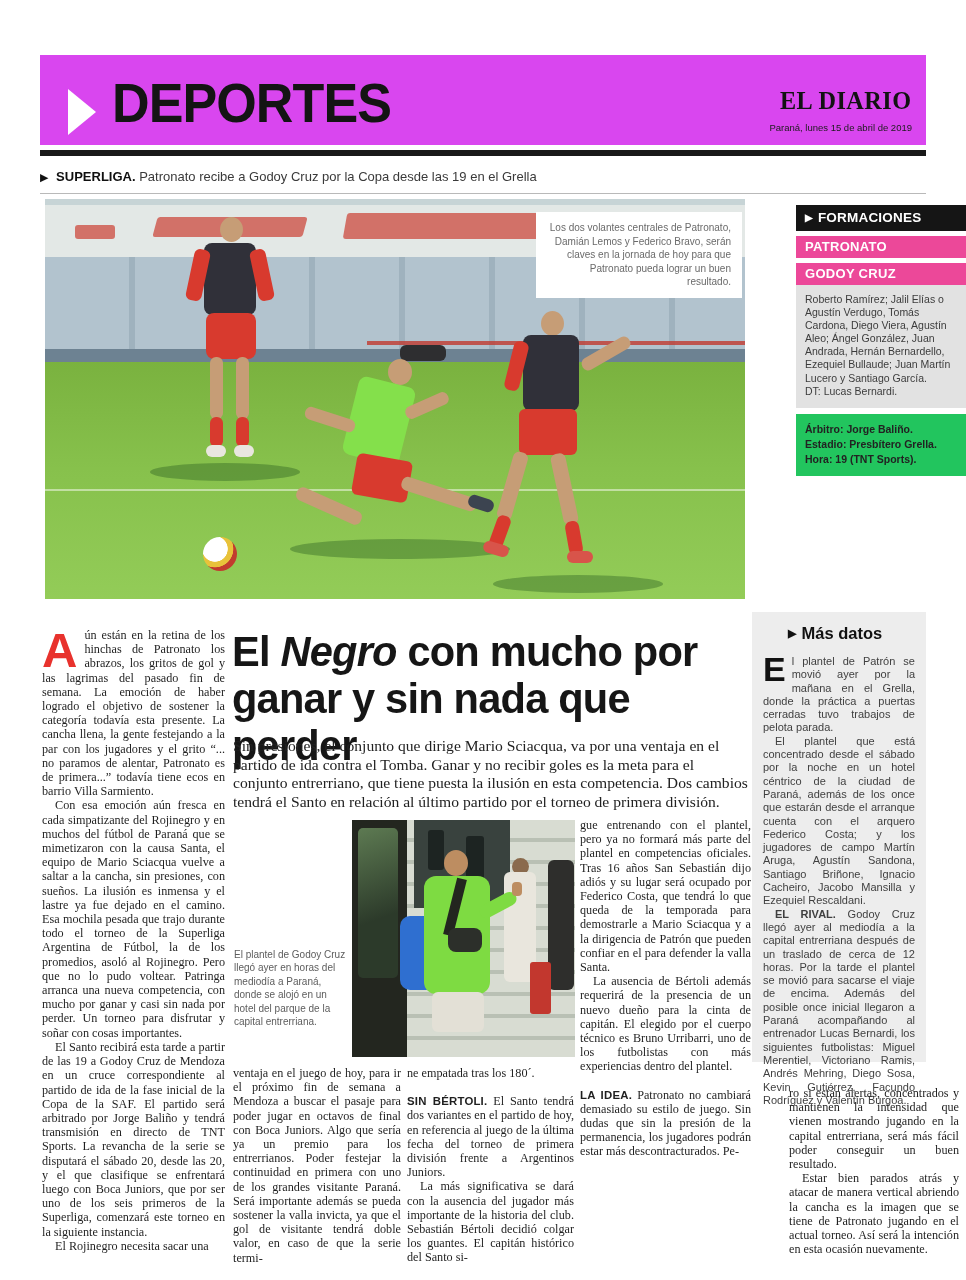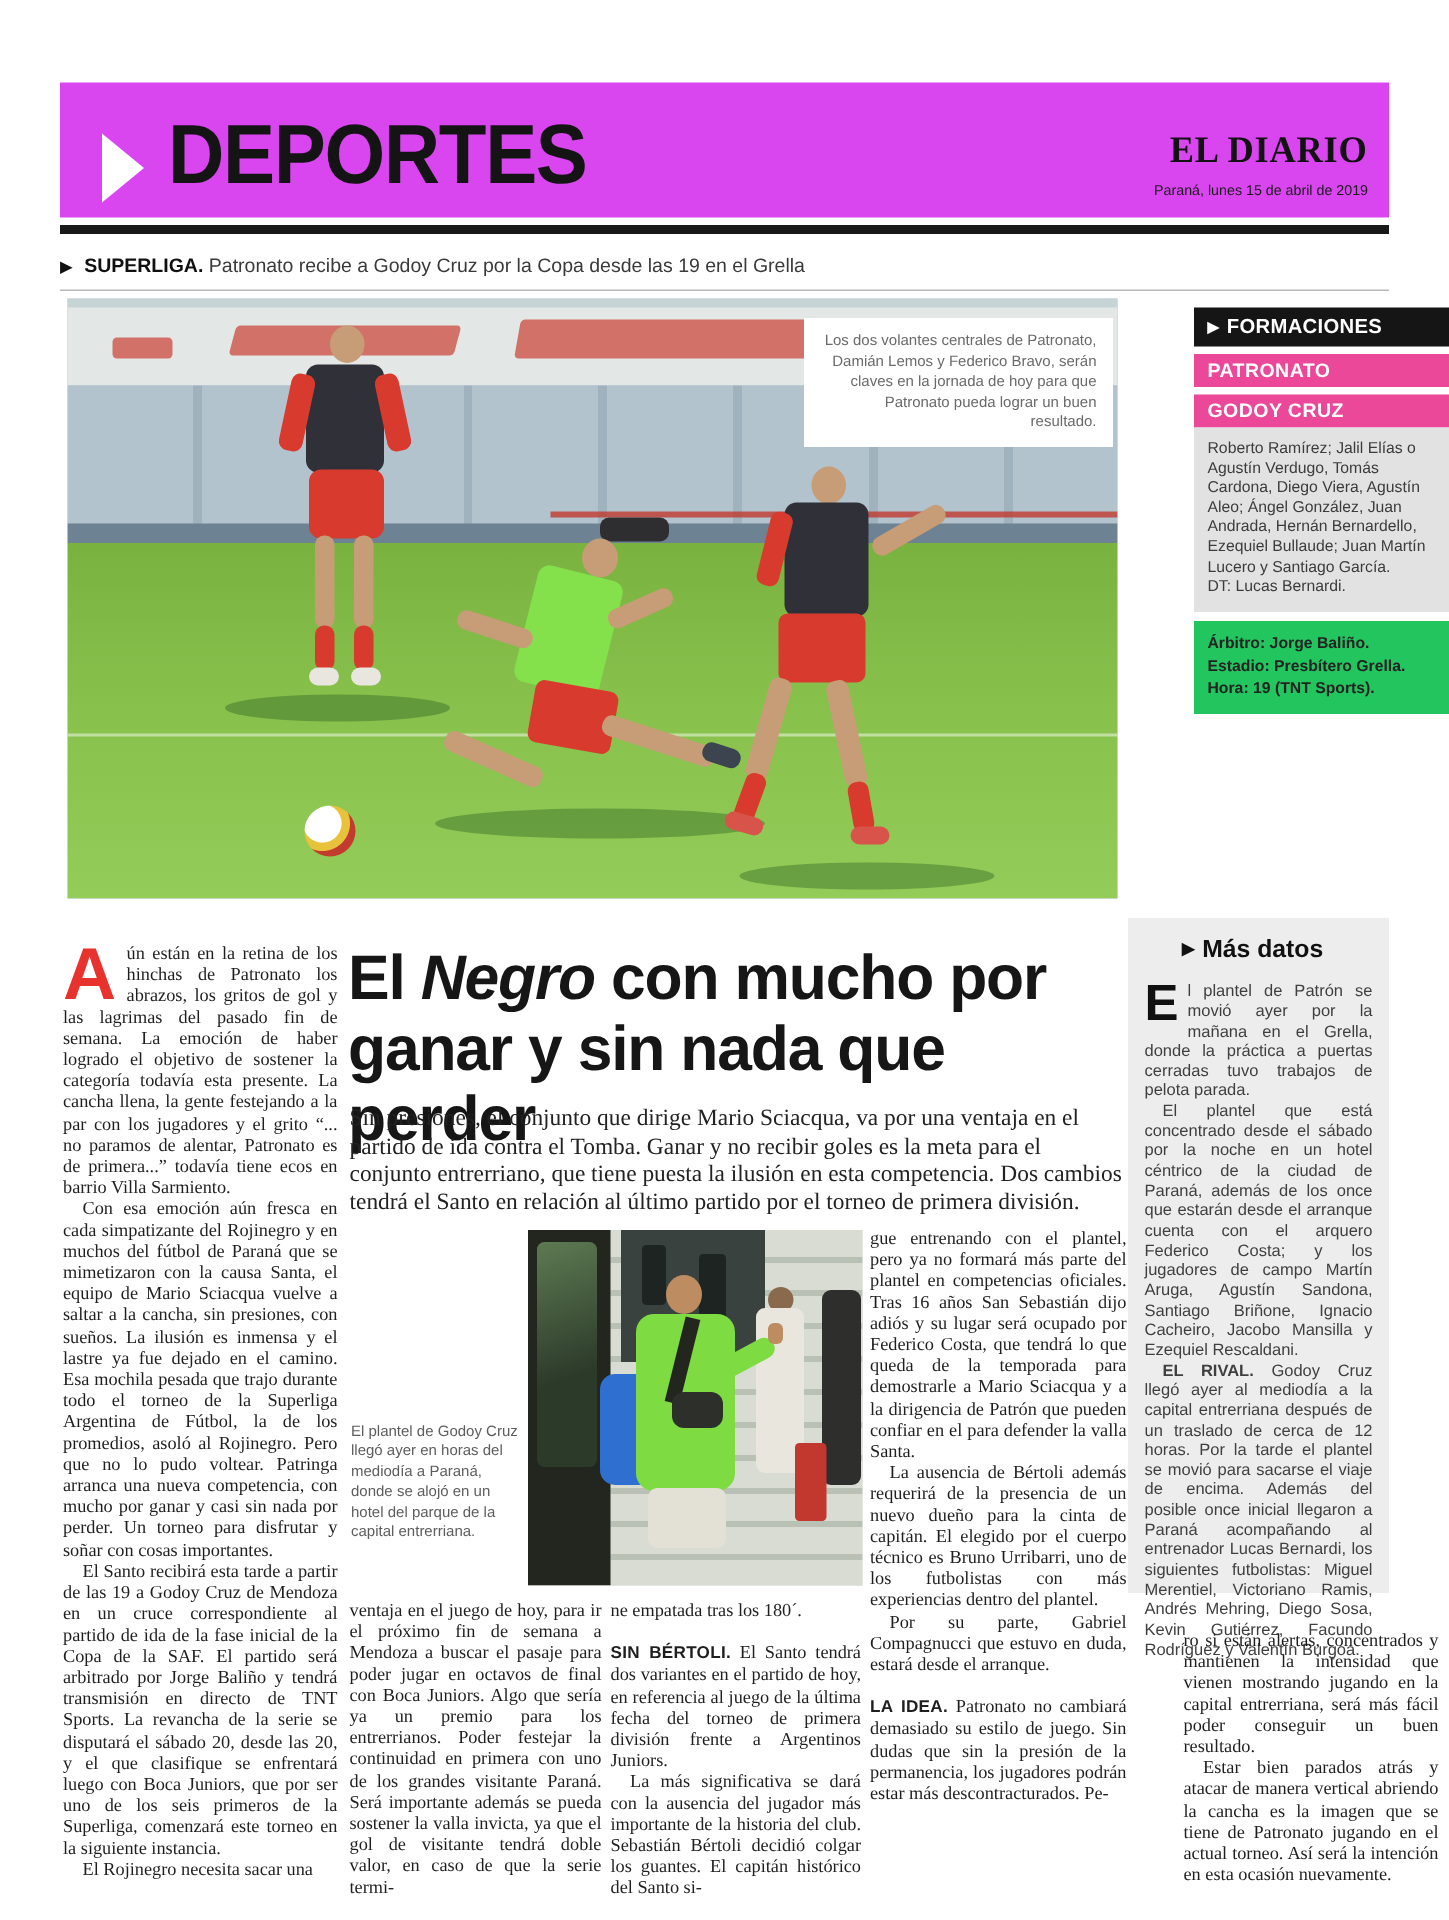--- a/index.html
+++ b/index.html
@@ -254,21 +254,20 @@
 
   <div class="serifcol col3">
     <p class="cont">ne empatada tras los 180´.</p>
     <p class="gap-before"><b class="tagbold">SIN BÉRTOLI.</b> <span>El Santo tendrá dos variantes en el partido de hoy, en referencia al juego de la última fecha del torneo de primera división frente a Argentinos Juniors.</span></p>
     <p>La más significativa se dará con la ausencia del jugador más importante de la historia del club. Sebastián Bértoli decidió colgar los guantes. El capitán histórico del Santo si-</p>
   </div>
 
   <div class="serifcol col4">
     <p class="cont">gue entrenando con el plantel, pero ya no formará más parte del plantel en competencias oficiales. Tras 16 años San Sebastián dijo adiós y su lugar será ocupado por Federico Costa, que tendrá lo que queda de la temporada para demostrarle a Mario Sciacqua y a la dirigencia de Patrón que pueden confiar en el para defender la valla Santa.</p>
     <p>La ausencia de Bértoli además requerirá de la presencia de un nuevo dueño para la cinta de capitán. El elegido por el cuerpo técnico es Bruno Urribarri, uno de los futbolistas con más experiencias dentro del plantel.</p>
-    <p>Por su parte, Gabriel Compagnucci que estuvo en duda, estará desde el arranque.</p>
     <p class="gap-before"><b class="tagbold">LA IDEA.</b> <span>Patronato no cambiará demasiado su estilo de juego. Sin dudas que sin la presión de la permanencia, los jugadores podrán estar más descontracturados. Pe-</span></p>
   </div>
 
   <aside class="masdatos">
     <div class="md-title"><span class="tri">▶</span><span>Más datos</span></div>
     <div class="md-body">
       <p><span class="dropcap-e">E</span><span>l plantel de Patrón se movió ayer por la mañana en el Grella, donde la práctica a puertas cerradas tuvo trabajos de pelota parada.</span></p>
       <p>El plantel que está concentrado desde el sábado por la noche en un hotel céntrico de la ciudad de Paraná, además de los once que estarán desde el arranque cuenta con el arquero Federico Costa; y los jugadores de campo Martín Aruga, Agustín Sandona, Santiago Briñone, Ignacio Cacheiro, Jacobo Mansilla y Ezequiel Rescaldani.</p>
       <p><b>EL RIVAL.</b> <span>Godoy Cruz llegó ayer al mediodía a la capital entrerriana después de un traslado de cerca de 12 horas. Por la tarde el plantel se movió para sacarse el viaje de encima. Además del posible once inicial llegaron a Paraná acompañando al entrenador Lucas Bernardi, los siguientes futbolistas: Miguel Merentiel, Victoriano Ramis, Andrés Mehring, Diego Sosa, Kevin Gutiérrez, Facundo Rodríguez y Valentín Burgoa.</span></p>
     </div>

